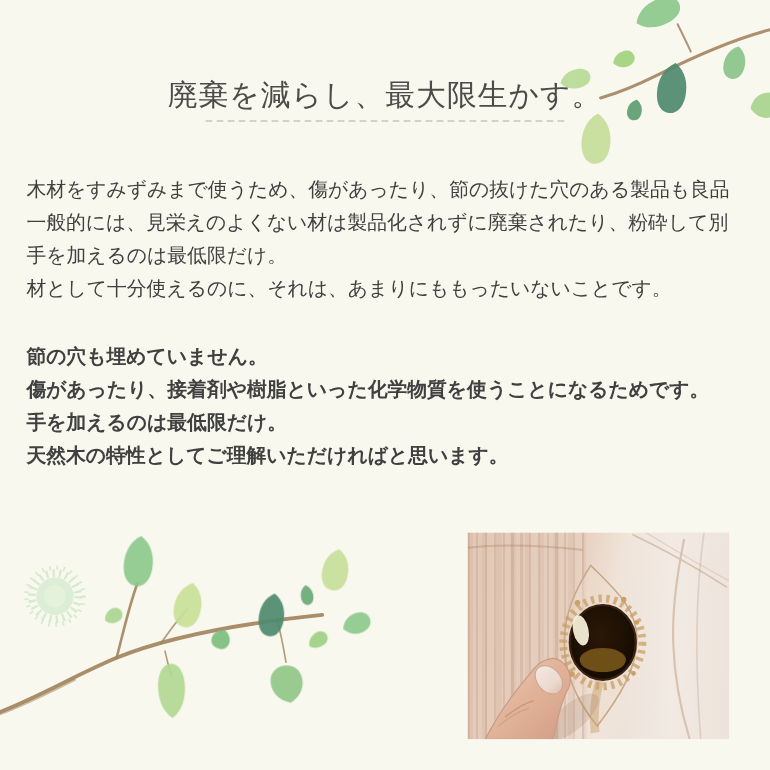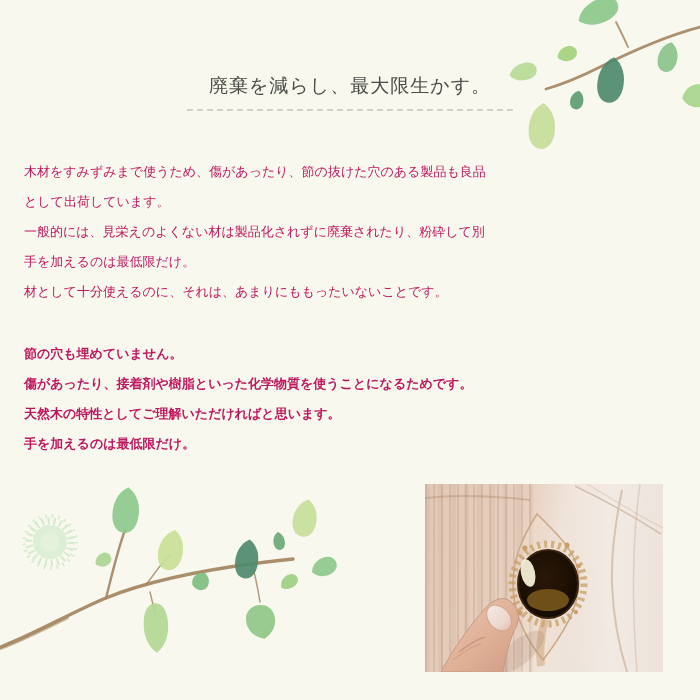--- a/index.html
+++ b/index.html
@@ -14,36 +14,36 @@
     overflow:hidden;
     margin:0 auto;
   }
   
   .page-header{
     position:absolute;top:70px;left:0;width:100%;
     text-align:center;
   }
   .page-title{
     margin:0;
-    font-size:19px;
+    font-size:27px;
     font-weight:400;
     letter-spacing:1px;
     color:#4b4b49;
     line-height:32px;
   }
   .title-underline{
     width:326px;height:0;
     margin:7px auto 0 auto;
     border-top:2px dashed #d2d2c8;
   }
   
   .body-text{
     position:absolute;top:157px;left:24px;right:24px;
-    color:#be185d;
-    font-size:13px;
+    color:#404040;
+    font-size:18px;
   }
   .para{margin:0;}
   .para + .para{margin-top:32px;font-weight:bold;}
   .line{height:30px;line-height:30px;white-space:nowrap;}
   
   .deco{position:absolute;pointer-events:none;}
   .deco-top-right{top:0;left:450px;width:250px;height:160px;}
   .deco-bottom-left{top:480px;left:0;width:340px;height:180px;}
   
   .photo{
@@ -92,30 +92,29 @@
   </svg>
 
   <header class="page-header">
     <h1 class="page-title">廃棄を減らし、最大限生かす。</h1>
     <div class="title-underline"></div>
   </header>
 
   <main class="body-text">
     <p class="para">
       <span class="line" style="display:block">木材をすみずみまで使うため、傷があったり、節の抜けた穴のある製品も良品</span>
-      <span class="line" style="display:block">として出荷しています。</span>
       <span class="line" style="display:block">一般的には、見栄えのよくない材は製品化されずに廃棄されたり、粉砕して別</span>
       <span class="line" style="display:block">手を加えるのは最低限だけ。</span>
       <span class="line" style="display:block">材として十分使えるのに、それは、あまりにももったいないことです。</span>
     </p>
     <p class="para">
       <span class="line" style="display:block">節の穴も埋めていません。</span>
       <span class="line" style="display:block">傷があったり、接着剤や樹脂といった化学物質を使うことになるためです。</span>
+      <span class="line" style="display:block">手を加えるのは最低限だけ。</span>
       <span class="line" style="display:block">天然木の特性としてご理解いただければと思います。</span>
-      <span class="line" style="display:block">手を加えるのは最低限だけ。</span>
     </p>
   </main>
 
   <svg class="deco deco-bottom-left" viewBox="0 0 340 180" aria-hidden="true">
     <g>
       <circle cx="50" cy="62" r="17" fill="#d8edd3" opacity="0.9"></circle>
       <circle cx="50" cy="62" r="10" fill="#e4f2dd" opacity="0.9"></circle>
       <circle cx="50" cy="62" r="21" fill="none" stroke="#cfe9c8" stroke-width="7" stroke-dasharray="2 4" opacity="0.9"></circle>
       <circle cx="50" cy="62" r="26" fill="none" stroke="#cde7c6" stroke-width="4" stroke-dasharray="1.5 5" opacity="0.8"></circle>
     </g>

